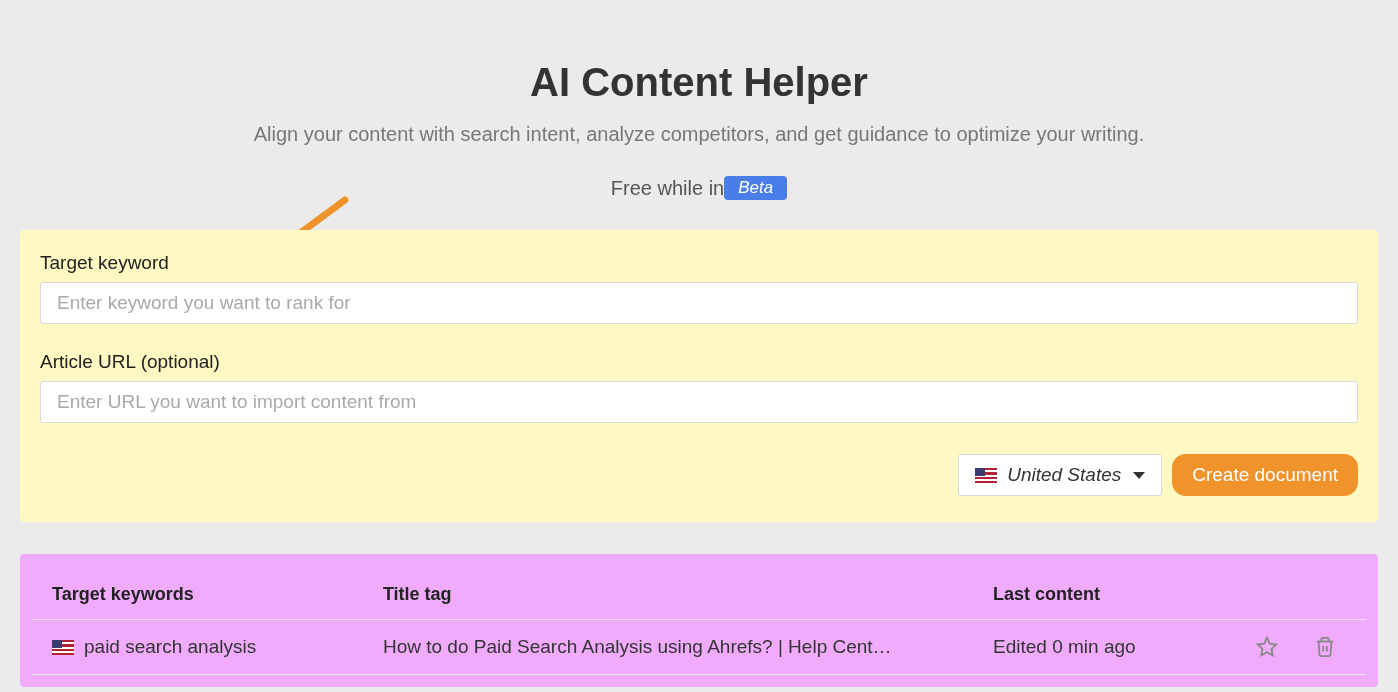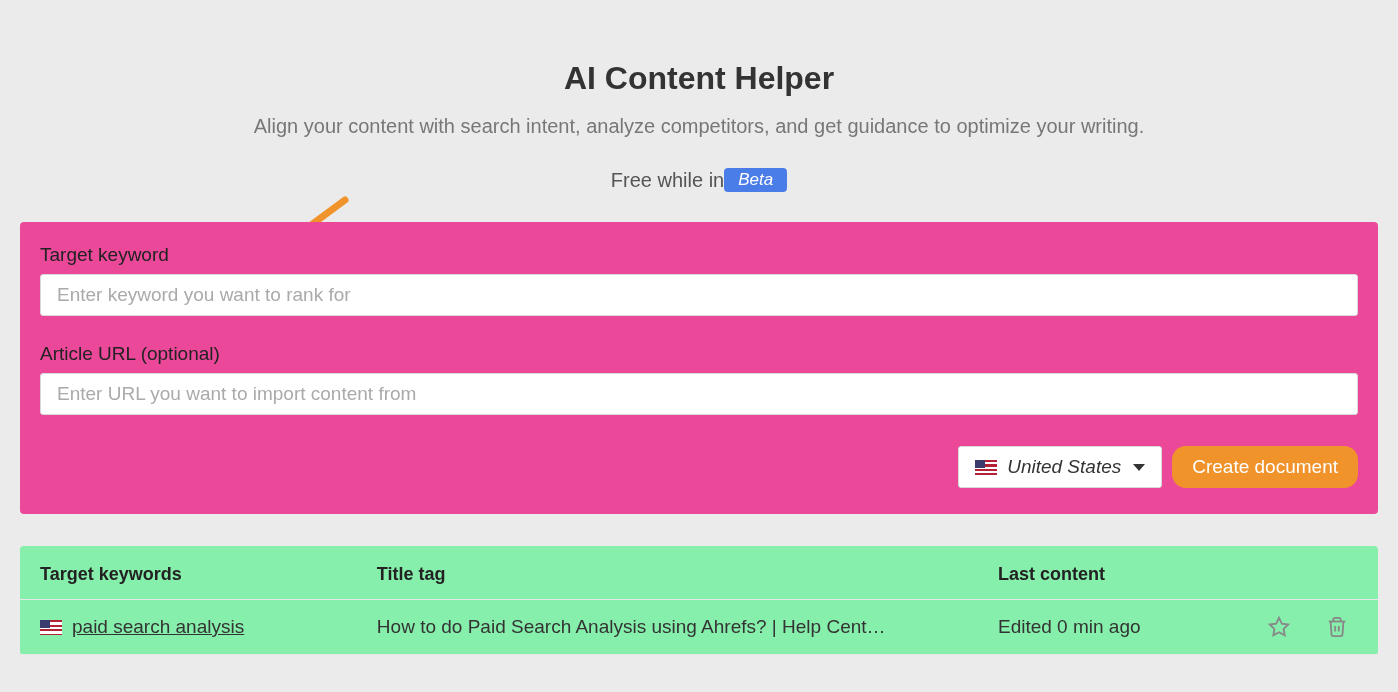--- a/index.html
+++ b/index.html
@@ -12,21 +12,21 @@
       background: #ebebeb;
       width: 1398px;
       height: 692px;
       overflow: hidden;
     }
     .header-section {
       text-align: center;
       padding: 60px 20px 30px;
     }
     .main-title {
-      font-size: 32px;
+      font-size: 40px;
       font-weight: 700;
       color: #333;
       margin-bottom: 18px;
     }
     .subtitle {
       font-size: 20px;
       color: #777;
       margin-bottom: 30px;
     }
     .beta-row {
@@ -49,21 +49,21 @@
       position: absolute;
       left: 205px;
       top: 190px;
       pointer-events: none;
     }
     .arrow-annotation svg {
       width: 160px;
       height: 130px;
     }
     .form-card {
-      background: #ec4899;
+      background: #fef9c3;
       margin: 0 20px;
       padding: 22px 20px 26px;
       border-radius: 4px;
       position: relative;
     }
     .form-label {
       font-size: 19px;
       color: #222;
       margin-bottom: 8px;
       display: block;
@@ -137,24 +137,24 @@
     .create-button {
       background: #f0932b;
       color: #fff;
       border: none;
       border-radius: 14px;
       padding: 10px 20px;
       font-size: 19px;
       cursor: pointer;
     }
     .table-card {
-      background: #86efac;
+      background: #f0abfc;
       margin: 32px 20px 0;
       border-radius: 4px;
-      padding: 0;
+      padding: 12px;
     }
     .table {
       width: 100%;
       border-collapse: collapse;
     }
     .table th {
       text-align: left;
       font-size: 18px;
       font-weight: 700;
       color: #222;
@@ -175,21 +175,20 @@
     .truncate {
       white-space: nowrap;
       overflow: hidden;
       text-overflow: ellipsis;
       max-width: 560px;
     }
     .keyword-cell {
       display: flex;
       align-items: center;
       gap: 10px;
-      text-decoration: underline;
     }
     .row-actions {
       display: flex;
       justify-content: flex-end;
       gap: 36px;
       padding-right: 10px;
     }
     .icon-btn {
       background: none;
       border: none;

